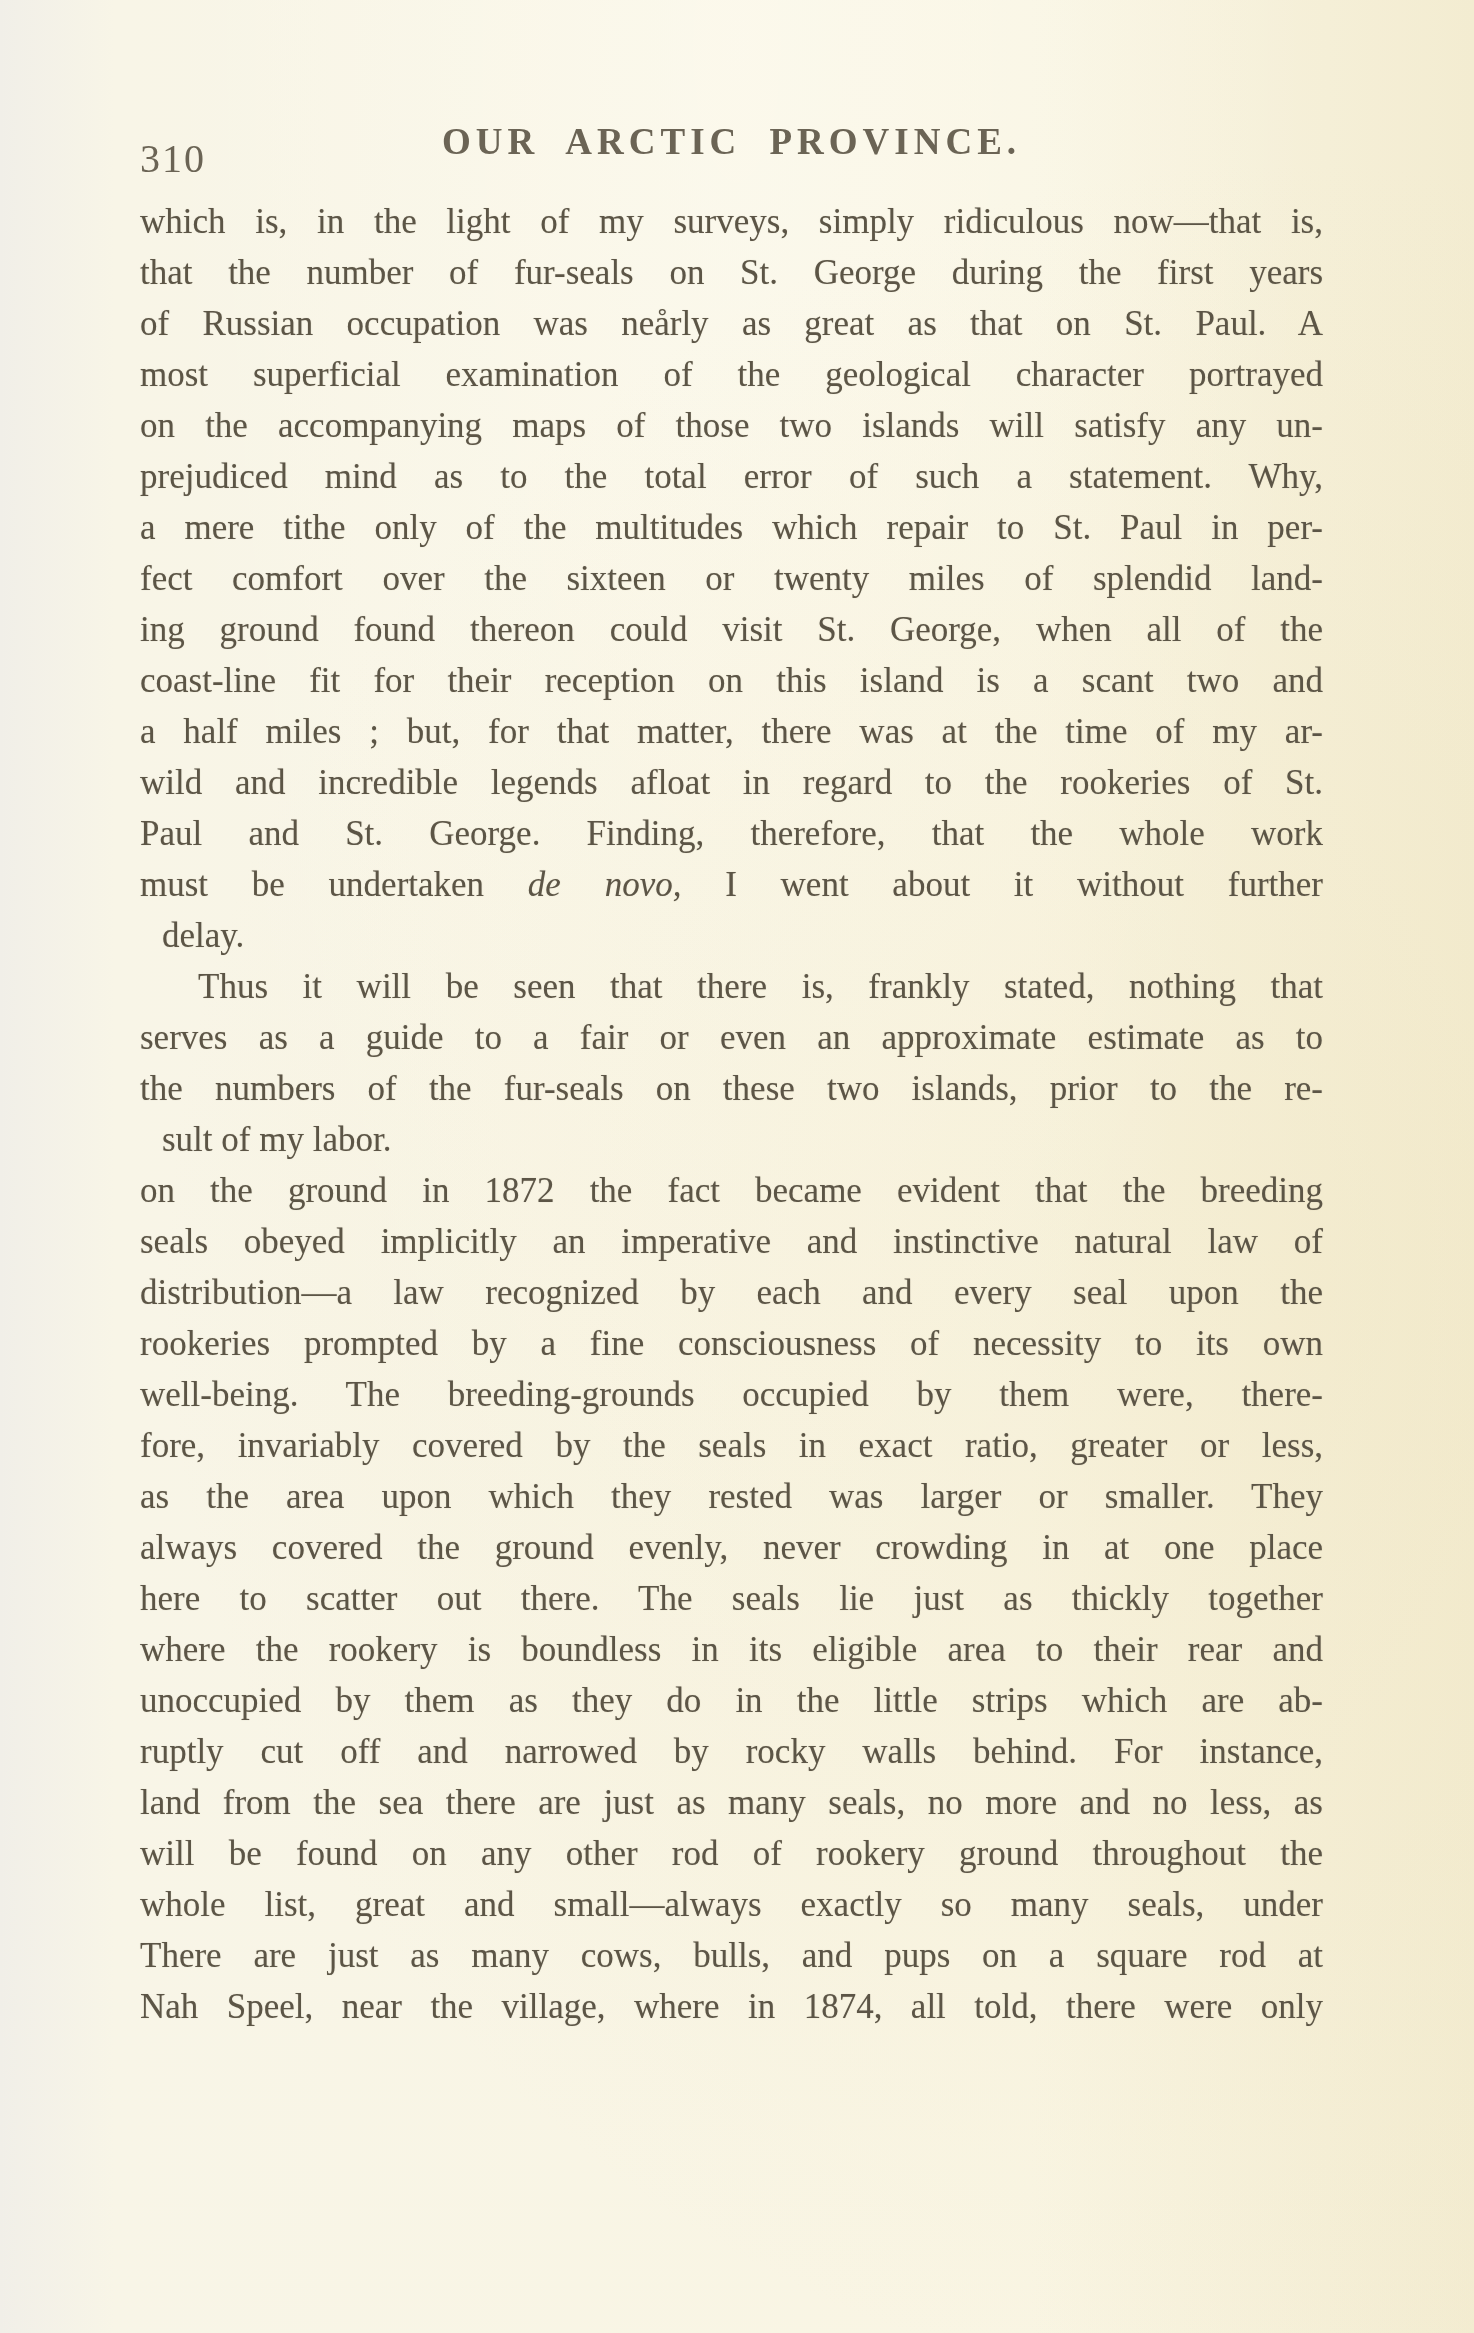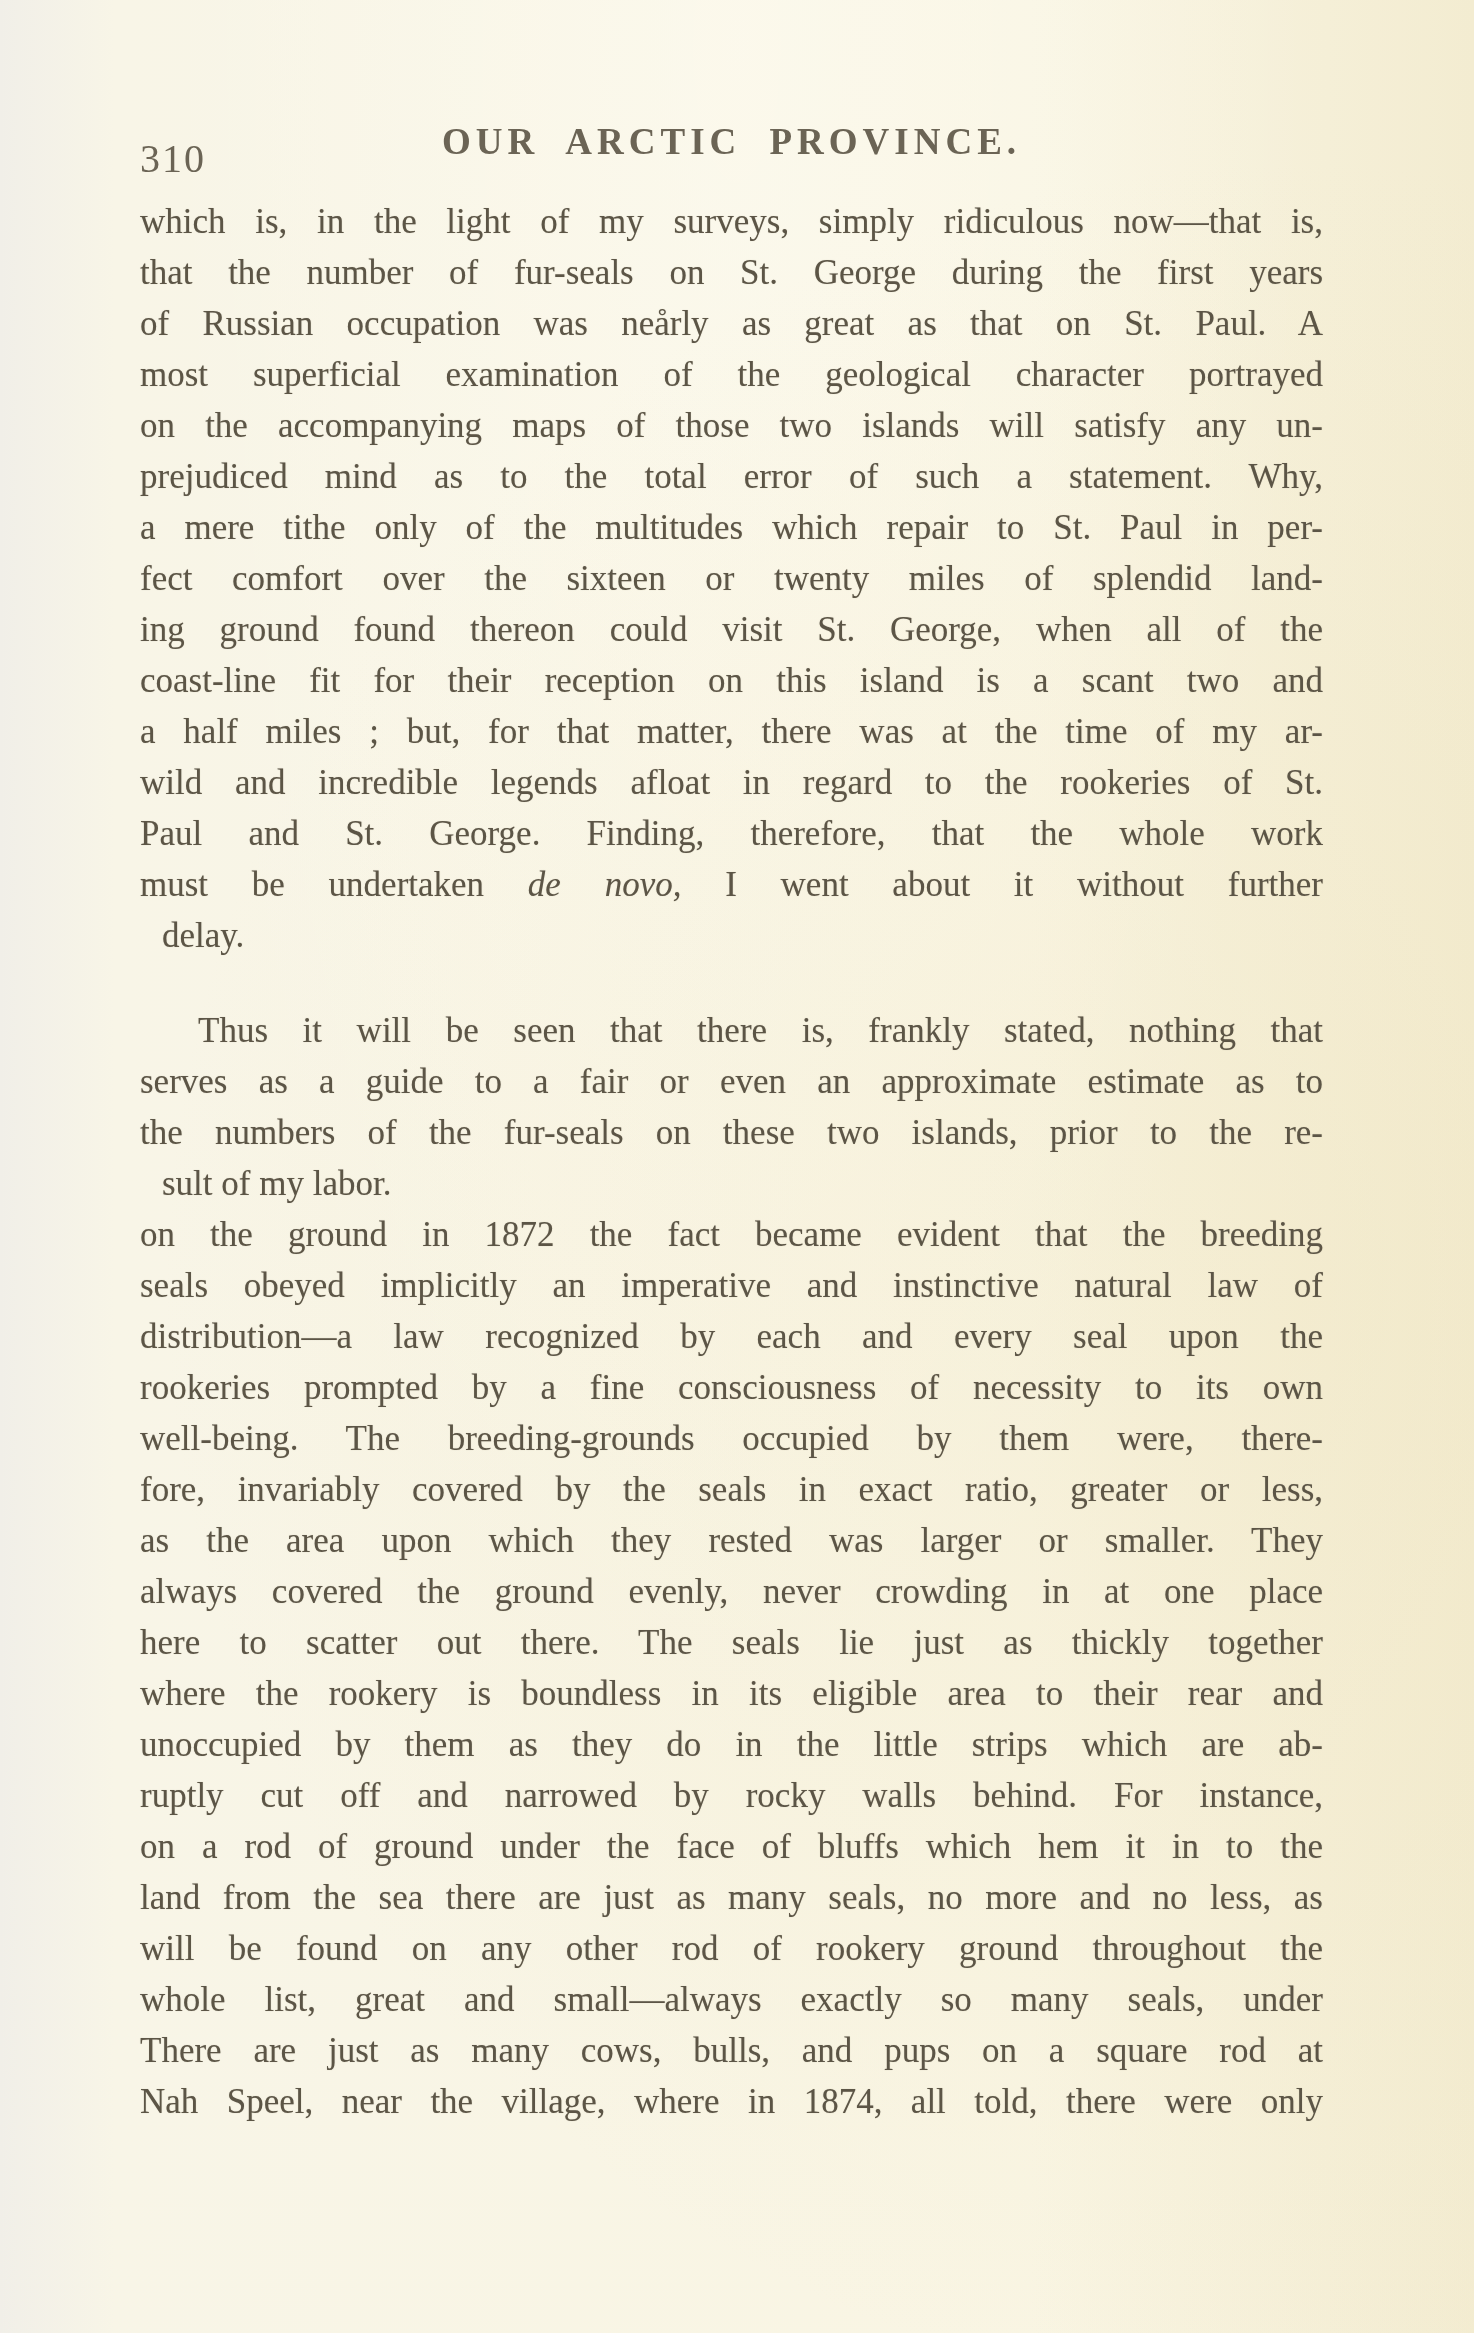--- a/index.html
+++ b/index.html
@@ -45,21 +45,21 @@
     text-shadow: 0 0 1px rgba(92,85,70,0.30);
     font-family: Liberation Serif, serif;
   }
   .paragraph { margin: 0; }
   .line {
     line-height: 51px;
     text-align: justify;
     text-align-last: justify;
   }
   .line.last { text-align-last: left; margin-left: 22px; }
-  .line.indent { text-indent: 58px; margin-top: 44px; }
+  .line.indent { text-indent: 58px; }
   .line em { font-style: italic; }
 </style>
 </head>
 <body>
 
 <div class="page">
   <div class="running-head">
     <span class="page-number">310</span>
     <span class="running-title">OUR ARCTIC PROVINCE.</span>
   </div>
@@ -93,21 +93,20 @@
         <div class="line">distribution—a law recognized by each and every seal upon the</div>
         <div class="line">rookeries prompted by a fine consciousness of necessity to its own</div>
         <div class="line">well-being. The breeding-grounds occupied by them were, there-</div>
         <div class="line">fore, invariably covered by the seals in exact ratio, greater or less,</div>
         <div class="line">as the area upon which they rested was larger or smaller. They</div>
         <div class="line">always covered the ground evenly, never crowding in at one place</div>
         <div class="line">here to scatter out there. The seals lie just as thickly together</div>
         <div class="line">where the rookery is boundless in its eligible area to their rear and</div>
         <div class="line">unoccupied by them as they do in the little strips which are ab-</div>
         <div class="line">ruptly cut off and narrowed by rocky walls behind. For instance,</div>
-        <div class="line">on a rod of ground under the face of bluffs which hem it in to the</div>
         <div class="line">land from the sea there are just as many seals, no more and no less, as</div>
         <div class="line">will be found on any other rod of rookery ground throughout the</div>
         <div class="line">whole list, great and small—always exactly so many seals, under</div>
         <div class="line">There are just as many cows, bulls, and pups on a square rod at</div>
         <div class="line">Nah Speel, near the village, where in 1874, all told, there were only</div>
       </div>
     </div>
 </div>
 
 </body></html>

